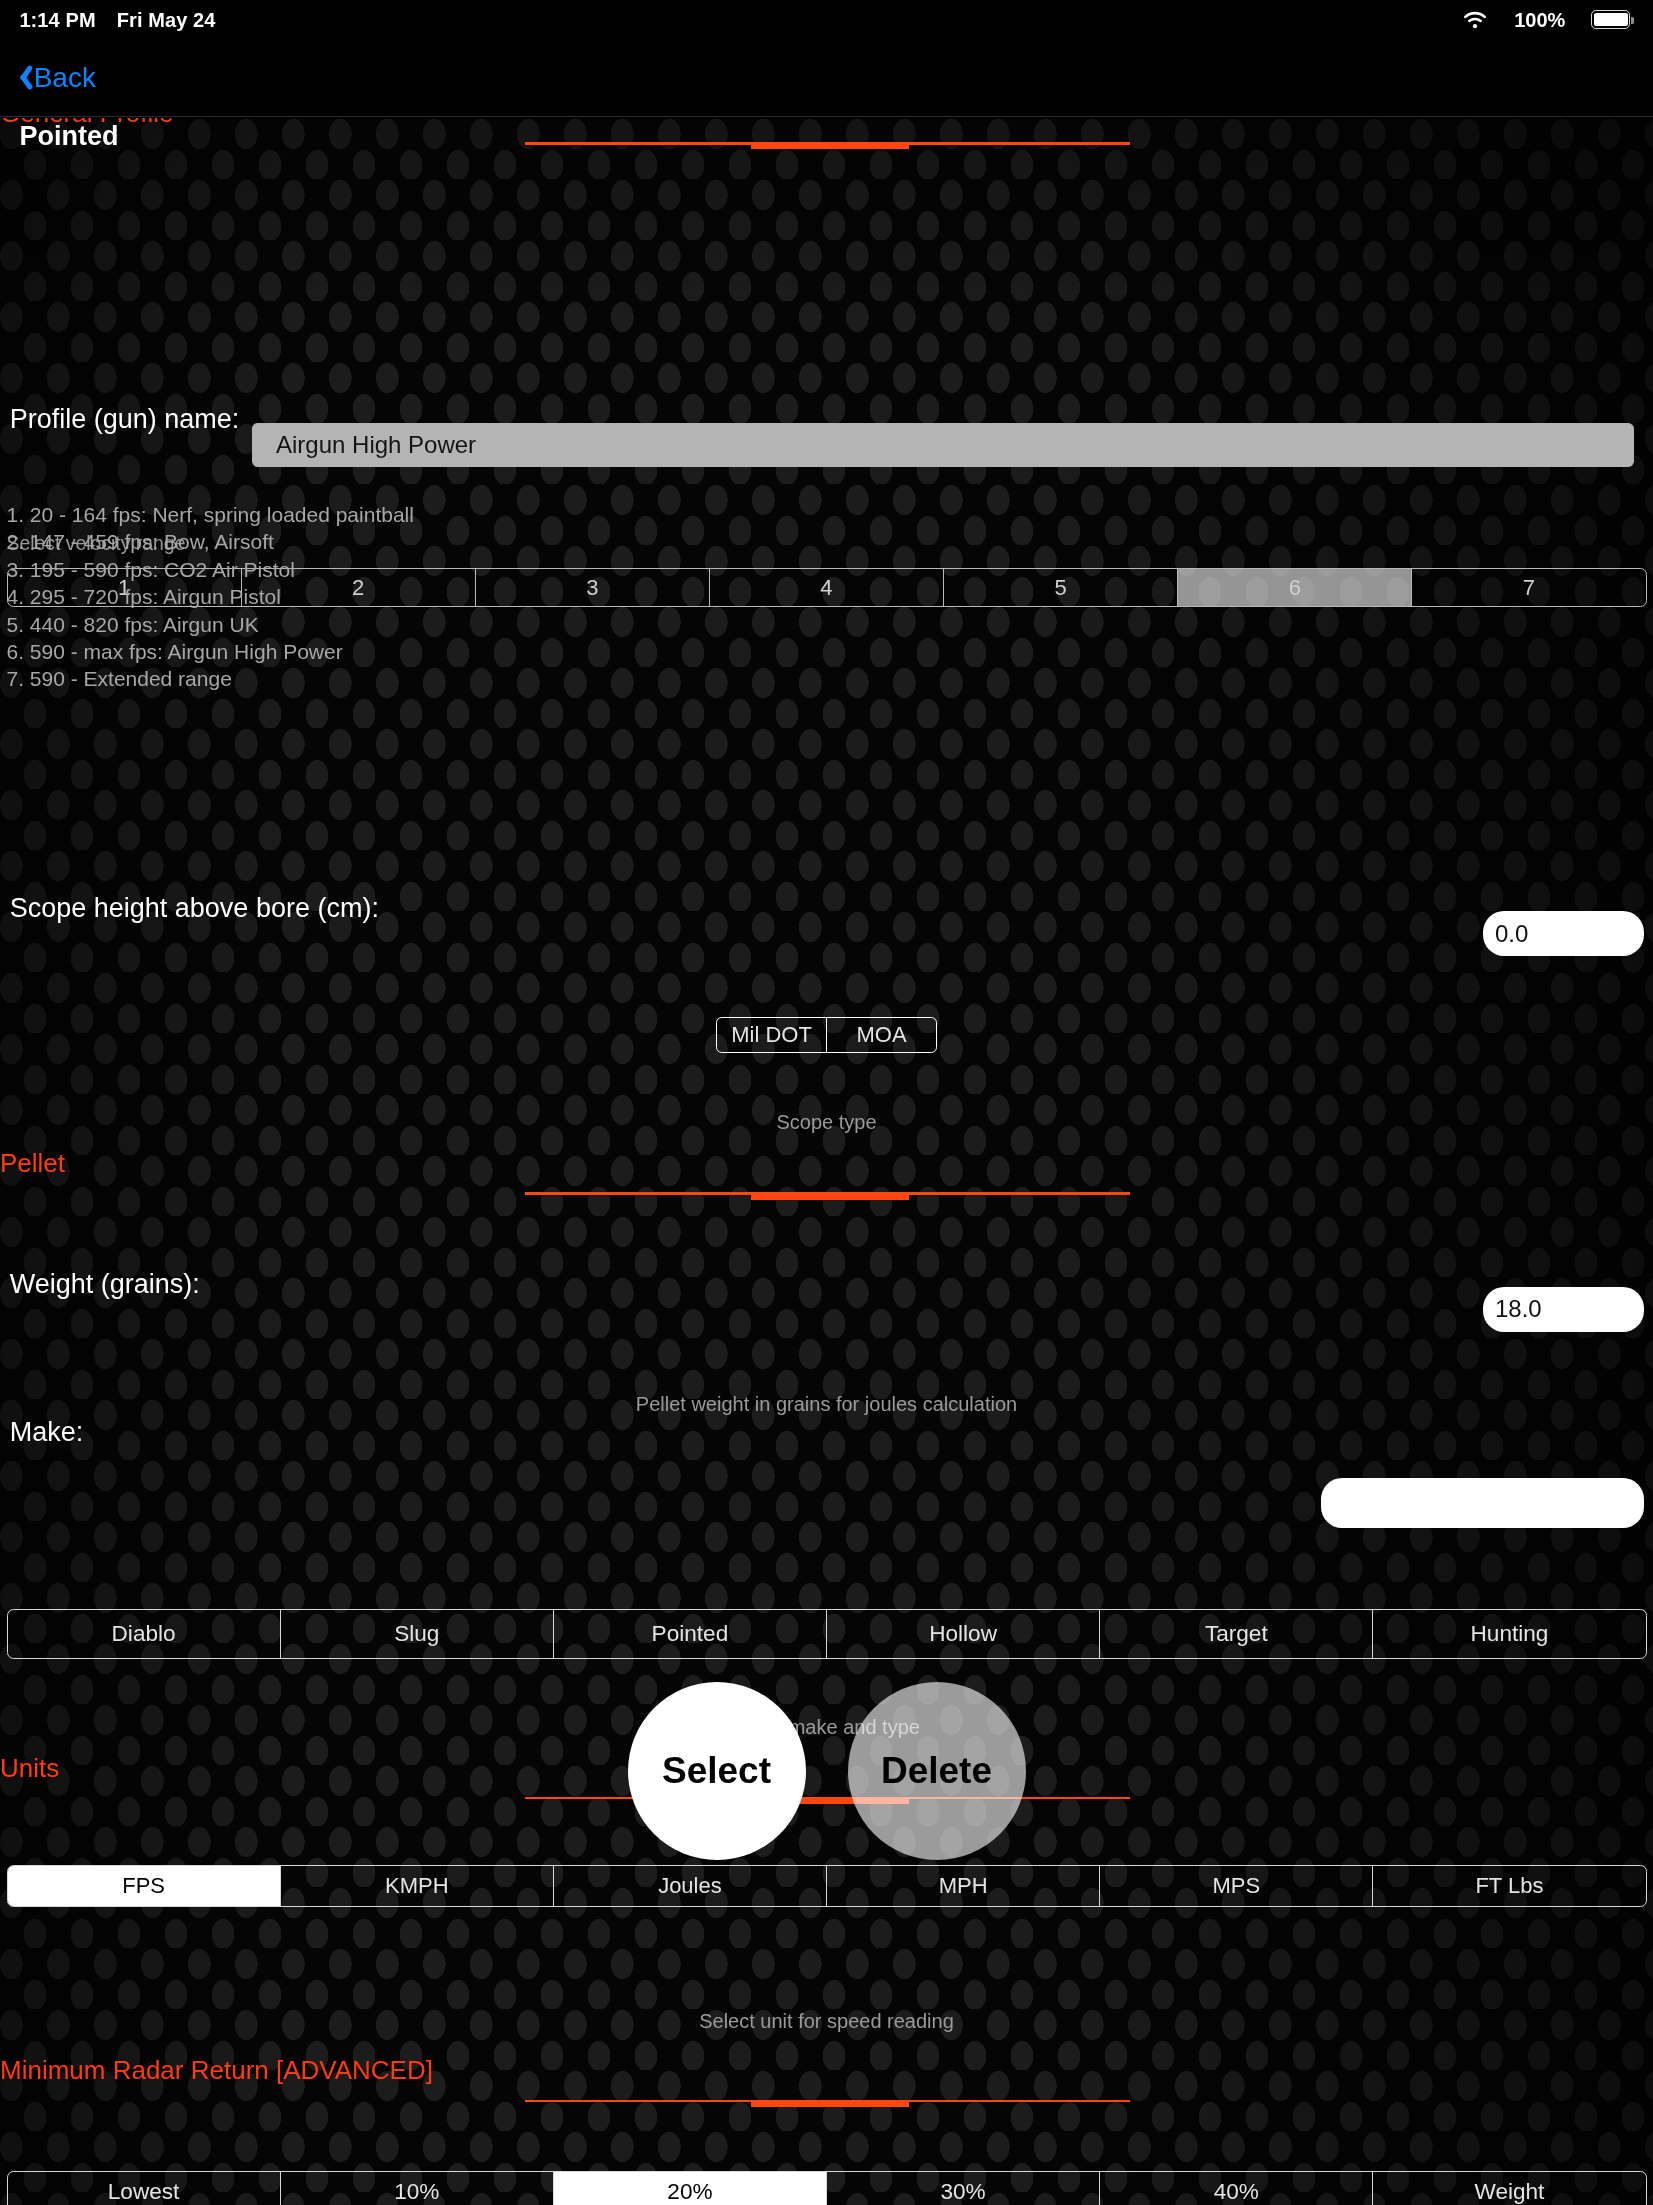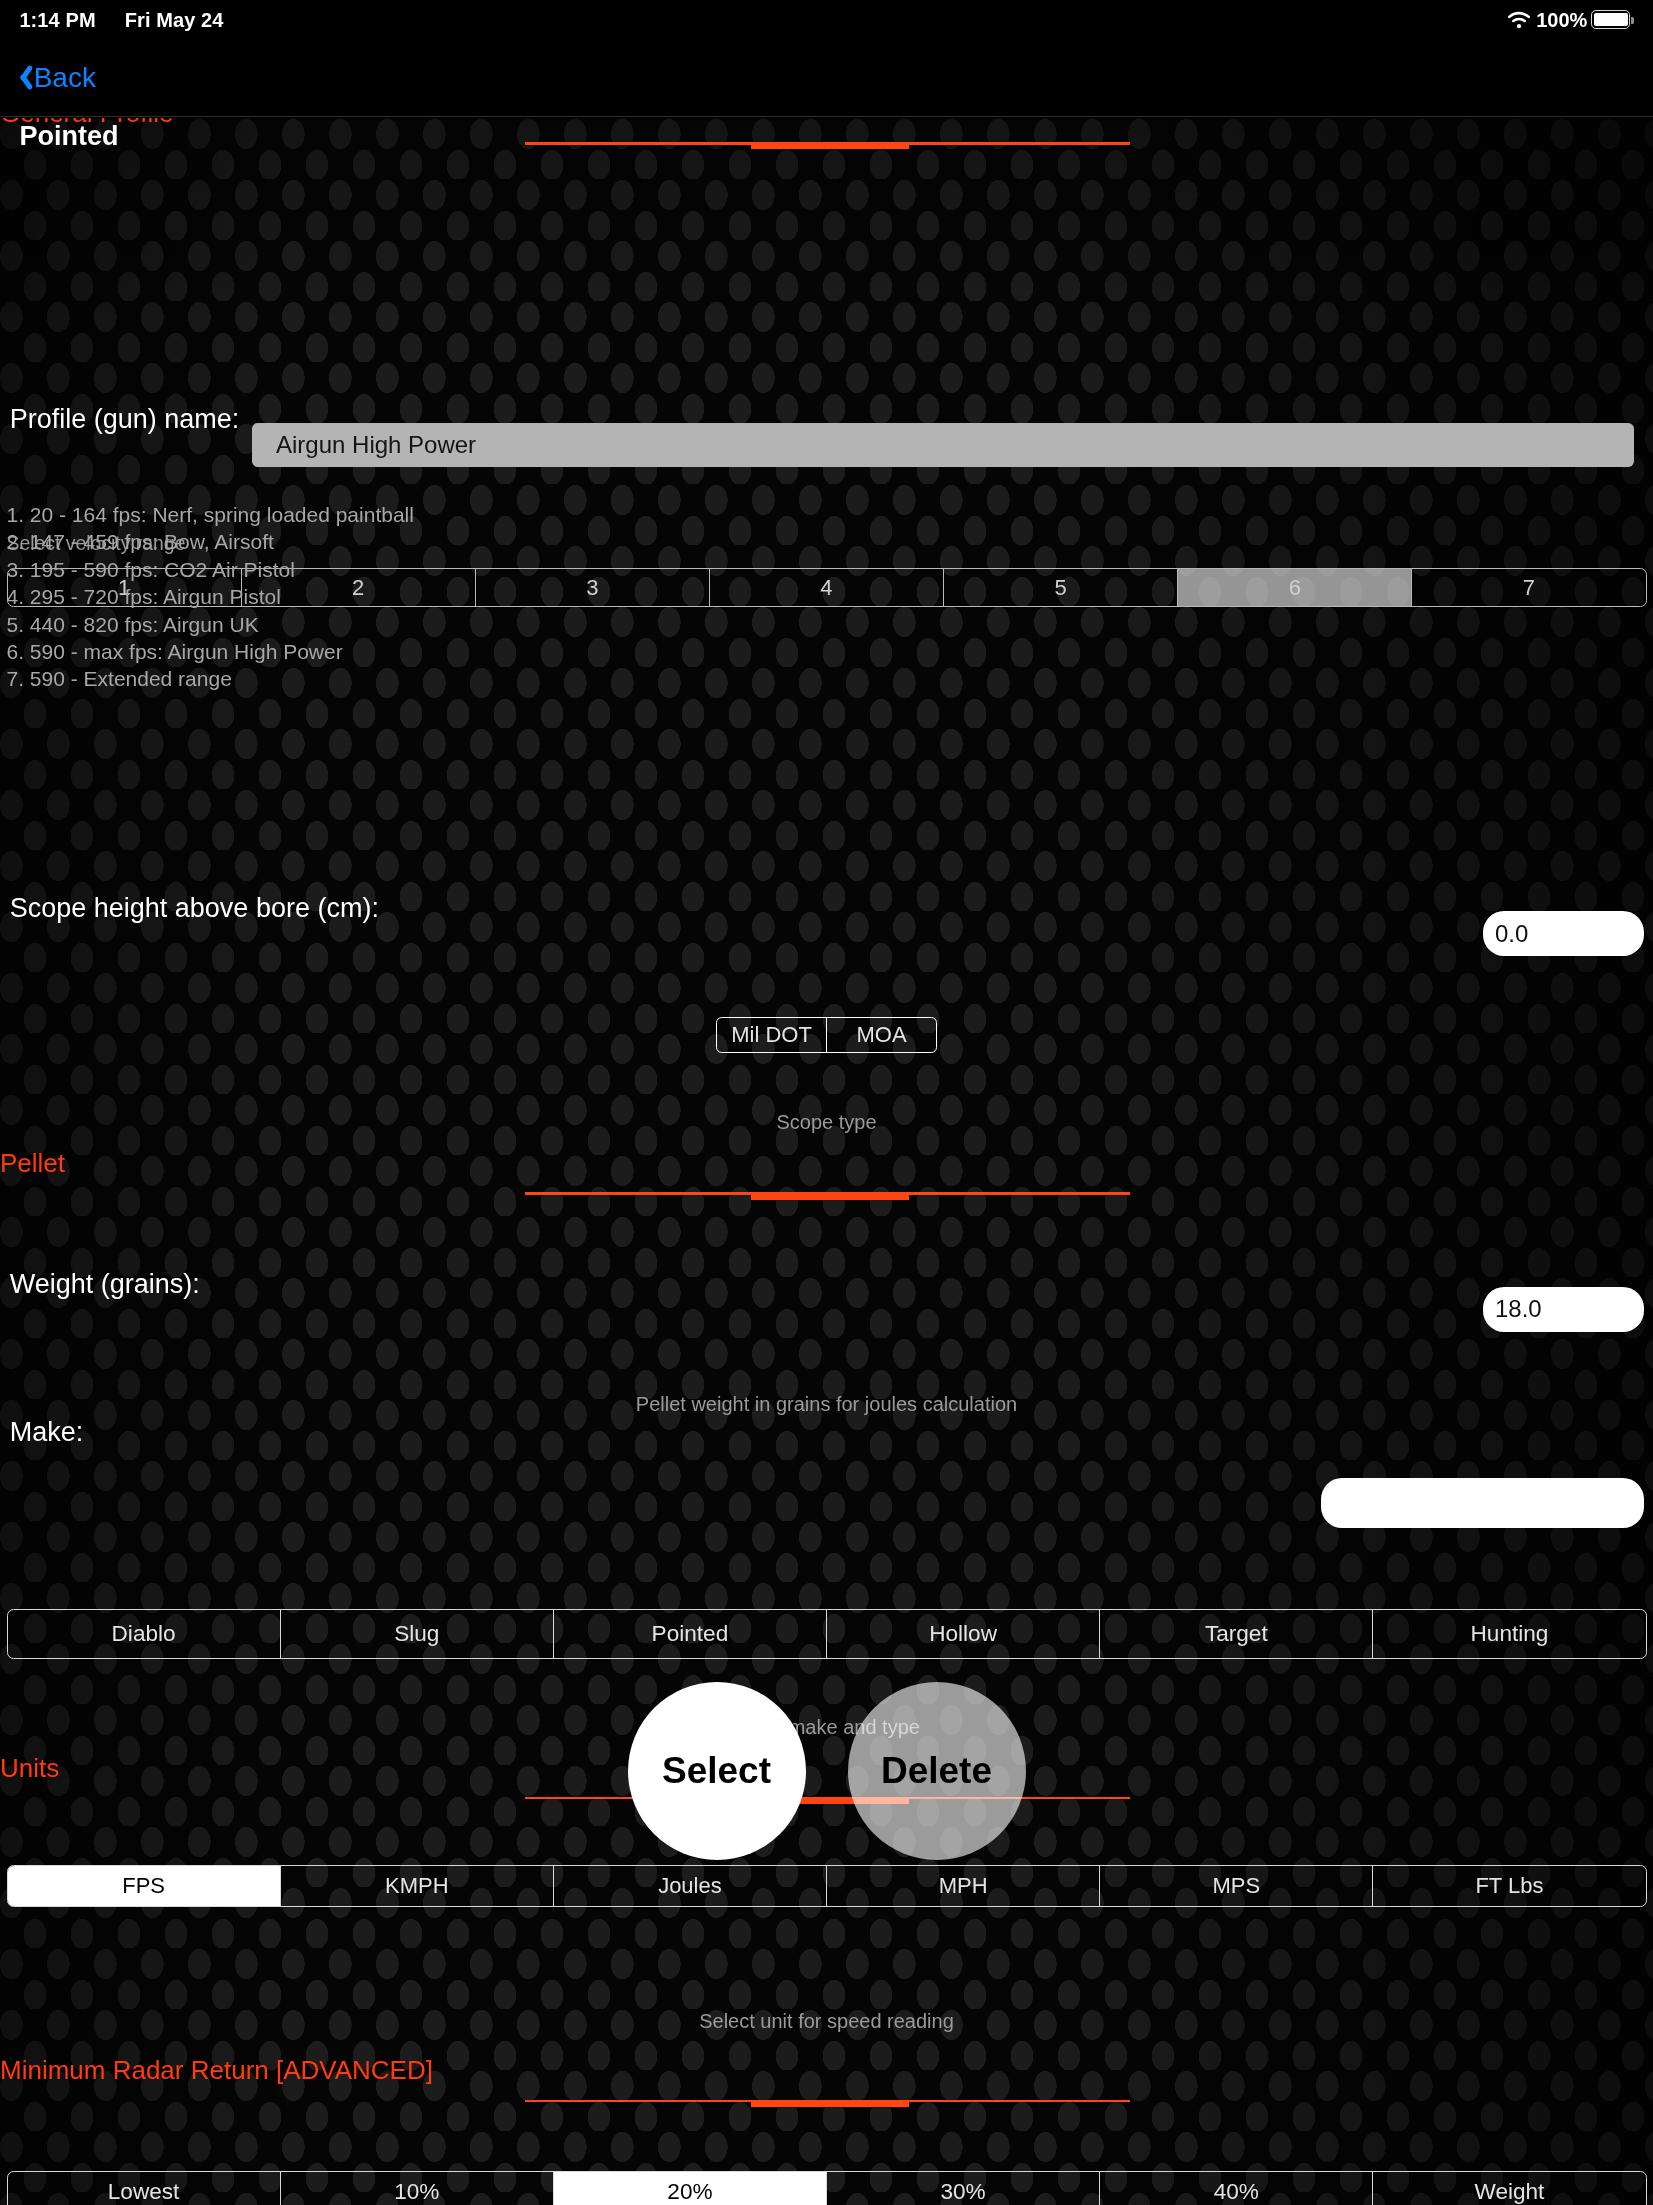--- a/index.html
+++ b/index.html
@@ -14,28 +14,28 @@
   }
 
   
   #statusbar {
     position: absolute; top: 0; left: 0;
     width: 1653px; height: 39px;
     background: #000;
     display: flex; align-items: center;
     z-index: 50;
   }
-  .sb-left { display: flex; align-items: center; gap: 29px; margin-left: 19.4px; }
+  .sb-left { display: flex; align-items: center; gap: 21px; margin-left: 19.4px; }
   .sb-time, .sb-date {
     color: #ffffff; font-size: 20px; font-weight: 600;
     letter-spacing: 0.1px; line-height: 1;
   }
   .sb-right {
     position: absolute; right: 22.6px; top: 0; height: 39px;
-    display: flex; align-items: center; gap: 4px;
+    display: flex; align-items: center; gap: 26px;
   }
   .sb-pct { color: #fff; font-size: 20px; font-weight: 600; line-height: 1; }
   .wifi-ico { width: 26px; height: 19.4px; position: relative; }
   .batt {
     width: 39px; height: 18.6px;
     border: 1.9px solid rgba(255,255,255,0.85);
     border-radius: 4.8px; position: relative;
     display: flex; align-items: center; padding: 1.6px;
   }
   .batt::after {

